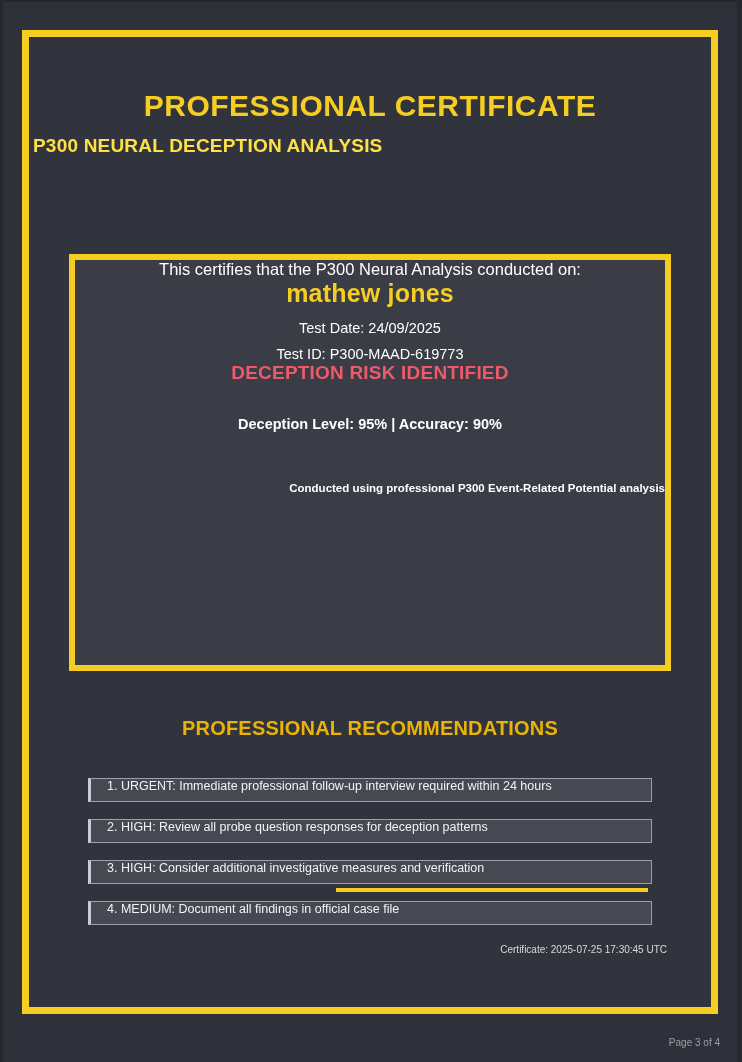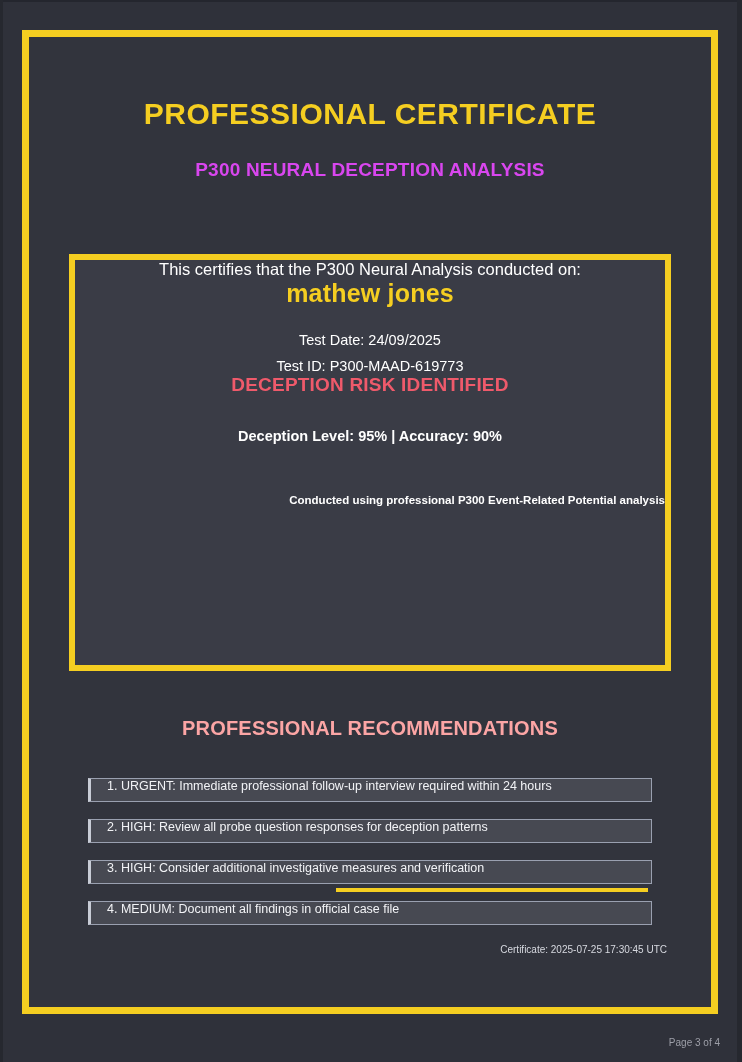--- a/index.html
+++ b/index.html
@@ -48,37 +48,37 @@
     width: 696px;
     height: 984px;
     border: 7px solid #f5ce21;
     box-sizing: border-box;
     background: #32343d;
   }
 
   .cert-inner {
     position: absolute;
     left: 0; top: 0; right: 0; bottom: 0;
-    padding: 12px;
+    padding: 4px;
   }
 
   .title {
     text-align: center;
     font-size: 30px;
     font-weight: bold;
     color: #f5ce21;
     letter-spacing: 0.5px;
     margin-top: 48px;
   }
   .subtitle {
-    text-align: center;
+    text-align: left;
     font-size: 19px;
     font-weight: bold;
-    color: #d946ef;
-    margin-top: 28px;
+    color: #fde047;
+    margin-top: 12px;
     letter-spacing: 0.2px;
   }
 
   
   .detail-box {
     position: absolute;
     left: 40px;
     top: 217px;
     width: 602px;
     height: 417px;
@@ -95,21 +95,21 @@
     text-align: center;
     font-size: 25px;
     font-weight: bold;
     color: #f5ce21;
     letter-spacing: 0.2px;
   }
   .meta-line {
     text-align: center;
     font-size: 14.5px;
     color: #ffffff;
-    margin-top: 24px;
+    margin-top: 12px;
   }
   .meta-line.second {
     margin-top: 10px;
   }
   .risk {
     text-align: center;
     font-size: 19px;
     font-weight: bold;
     color: #ef5a6b;
     letter-spacing: 0.2px;
@@ -130,21 +130,21 @@
   }
 
   
   .rec-heading {
     position: absolute;
     left: 0; right: 0;
     top: 680px;
     text-align: center;
     font-size: 20px;
     font-weight: bold;
-    color: #fca5a5;
+    color: #eab308;
     letter-spacing: 0.2px;
   }
   .rec-list {
     position: absolute;
     left: 59px;
     top: 741px;
     width: 564px;
   }
   .rec-item {
     position: relative;

